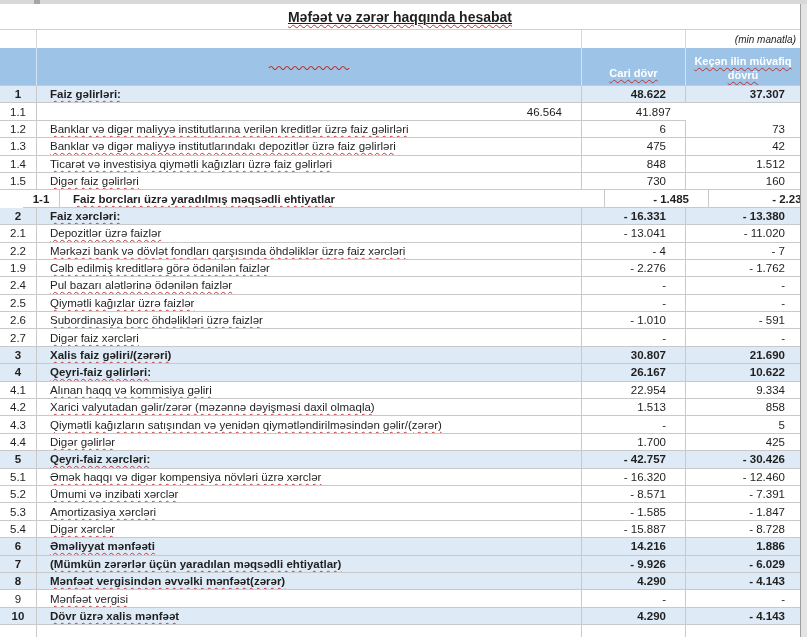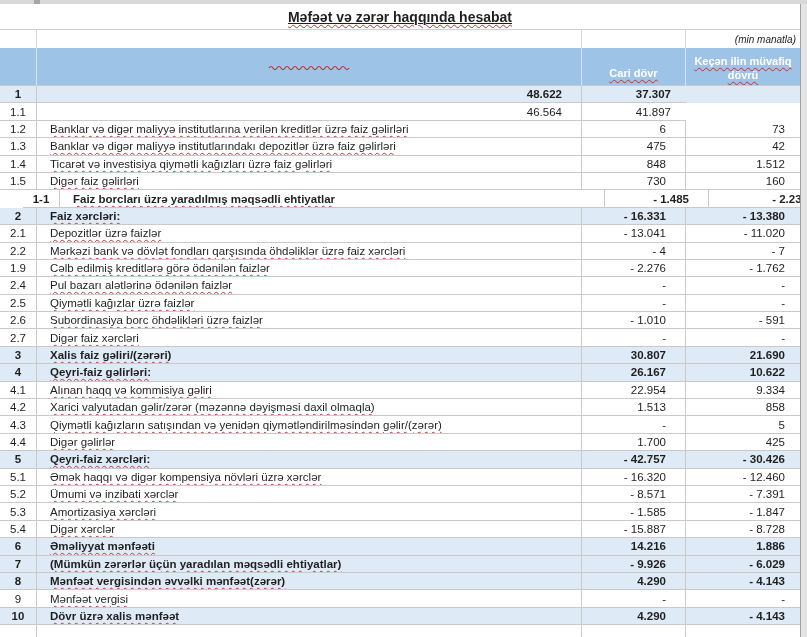--- a/index.html
+++ b/index.html
@@ -91,20 +91,23 @@
     <div class="cell hval two">
       <span class="w">Keçən ilin müvafiq dövrü</span>
     </div>
   </div>
 
   <div id="rows-host">
       <div class="row r section">
     <div class="cell num">
           <span>1</span>
         </div>
+    <div class="cell label">
+          <span class="w">Faiz gəlirləri:</span>
+        </div>
     <div class="cell val c">
           <span>48.622</span>
         </div>
     <div class="cell val p">
           <span>37.307</span>
         </div>
   </div>
       <div class="row r sub">
     <div class="cell num">
           <span>1.1</span>

